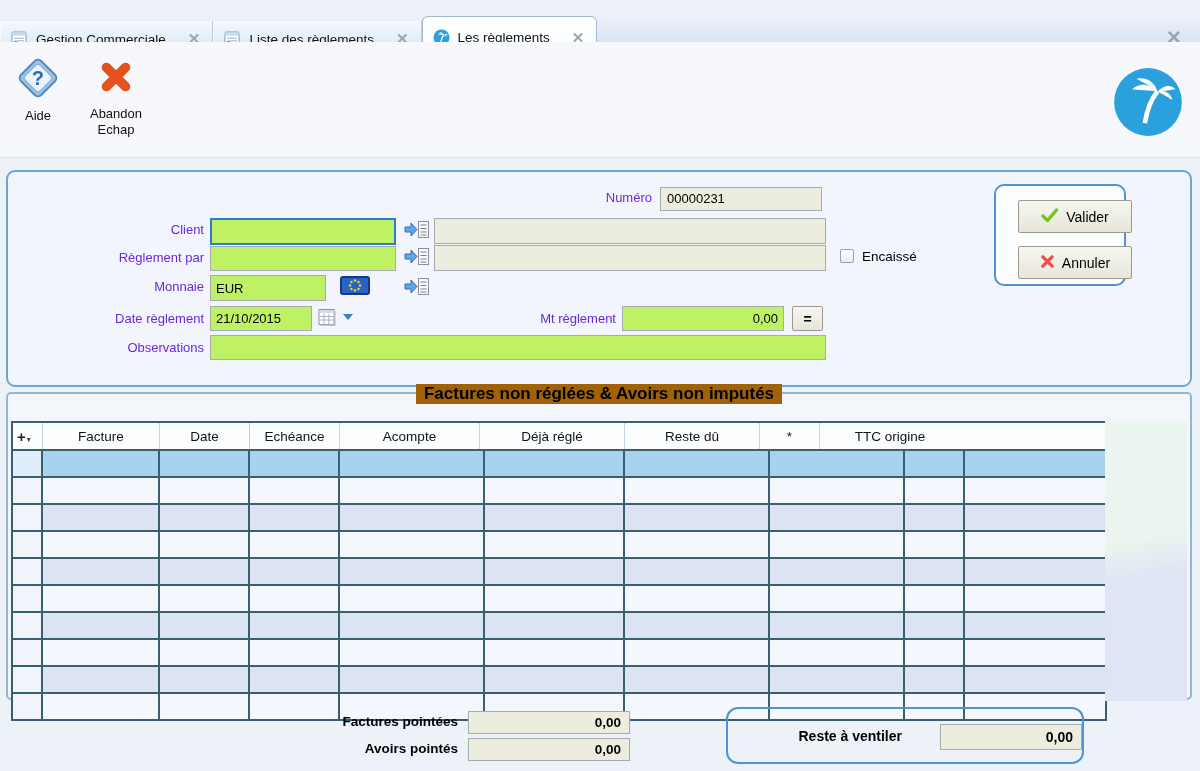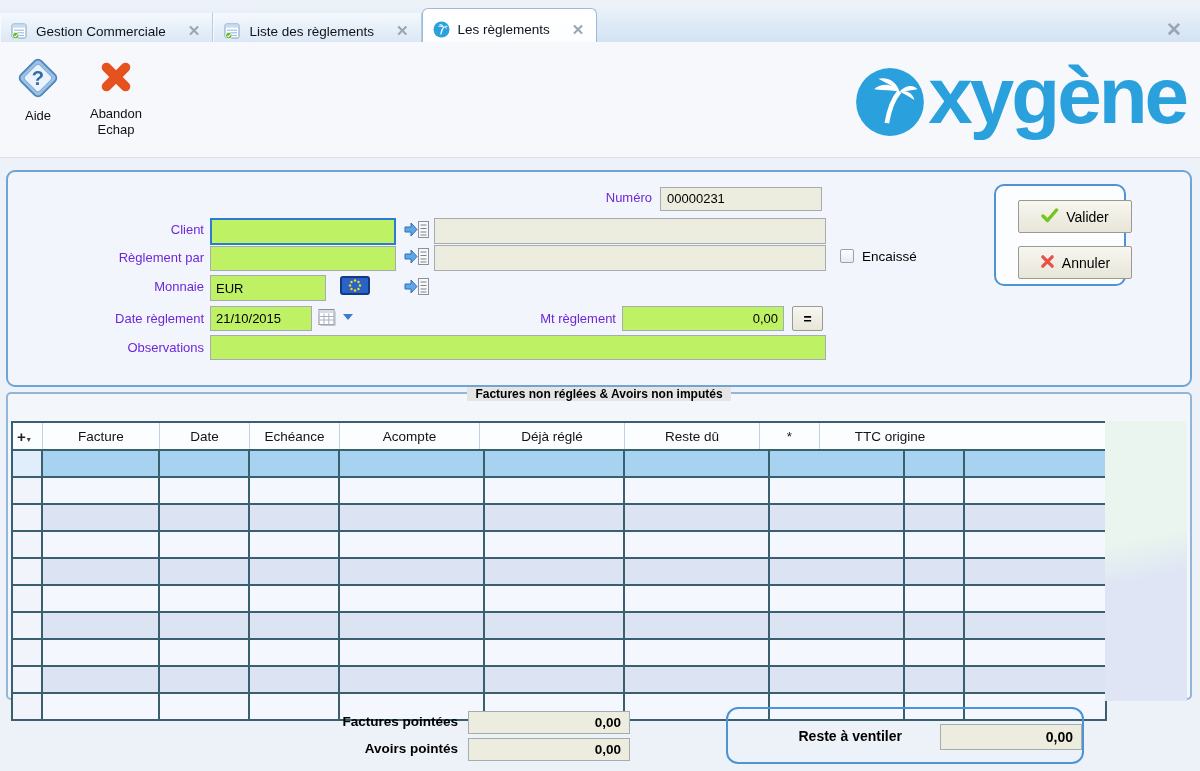--- a/index.html
+++ b/index.html
@@ -1,21 +1,21 @@
 <!DOCTYPE html>
 <html style="--brand-blue: #2AA0DC; --accent-border: #4E94D4; --selected-row: #A7D2F0; --row-alt: #DCE3F2; --row-light: #F4F7FD; --grid-line: #3A5F6E; --readonly-bg: #EDEDDF; --valid-green: #6FC221; --cancel-red: #E6521D;"><head>
 <meta charset="utf-8">
 <style>
   html,body{margin:0;padding:0;}
   body{width:1200px;height:771px;position:relative;overflow:hidden;
        font-family:"Liberation Sans",sans-serif;background:#EDF1F8;color:#000;}
   .page{position:absolute;inset:0;}
 
   
-  .tabbar{position:absolute;left:0;top:8px;width:1200px;height:42px;
+  .tabbar{position:absolute;left:0;top:16px;width:1200px;height:42px;
           background:linear-gradient(#EAF1FA,#CEDFF1);display:flex;align-items:flex-end;
           border-bottom:1px solid #C2D2E4;box-sizing:border-box;}
   .tab{height:36px;display:flex;align-items:center;gap:8px;padding:0 12px 0 10px;
        background:linear-gradient(#F4F9FD,#D5E3F3);border-right:1px solid #B9CBDF;
        border-left:1px solid #F6FAFE;cursor:default;}
   .tab .tablabel{font-size:13.5px;color:#101418;white-space:nowrap;}
   .tab .tabclose{margin-left:14px;font-size:15px;font-weight:bold;color:#9AA6B4;}
   .tab.active{height:41px;background:linear-gradient(#FFFFFF,#FBFDFF);
        border:1px solid #9FB9D2;border-bottom:none;border-radius:6px 6px 0 0;margin-bottom:-1px;}
   .tabbar-spacer{flex:1;}
@@ -53,21 +53,21 @@
              border:2px solid #4E94D4;border-radius:10px;background:#FCFDFF;}
   .caret-down{width:0;height:0;border-left:5px solid transparent;border-right:5px solid transparent;
               border-top:6px solid #3C7CC8;}
   .checkbox{width:14px;height:14px;background:linear-gradient(#FBFCFD,#E9EDF1);
             border:1px solid #98A2AC;border-radius:2px;box-sizing:border-box;}
 
   
   .fieldset{position:absolute;left:6px;top:392px;width:1186px;height:308px;box-sizing:border-box;
             border:2px solid #92B6DA;border-radius:5px;background:#F3F6FB;}
   .legend{position:absolute;left:0;right:0;top:-10px;text-align:center;pointer-events:none;}
-  .legend span{display:inline-block;background:#e5e5e5;padding:0 8px;font-size:12px;font-weight:bold;}
+  .legend span{display:inline-block;background:#a16207;padding:0 8px;font-size:17px;font-weight:bold;}
   .tbl{position:absolute;left:3px;top:27px;border:2px solid var(--grid-line,#3A5F6E);box-sizing:content-box;}
   .thead{display:flex;height:26px;background:#FCFDFF;border-bottom:2px solid var(--grid-line,#3A5F6E);}
   .th{box-sizing:border-box;border-right:1px solid #C2D2E2;display:flex;align-items:center;
       justify-content:center;font-size:13.5px;color:#101418;}
   .th:last-child{border-right:none;}
   .th.first{justify-content:flex-start;padding-left:4px;gap:1px;}
   .plusglyph{font-size:15px;font-weight:bold;color:#222;line-height:15px;}
   .tinycaret{font-size:8px;color:#444;transform:translateY(3px);}
   .tr{display:flex;height:25px;border-bottom:2px solid var(--grid-line,#3A5F6E);}
   .tr:last-child{border-bottom:none;}
@@ -172,21 +172,20 @@
       <span class="logocircle">
         <svg viewBox="0 0 34 34" width="72" height="72">
             <circle cx="17" cy="17" r="16" fill="#2AA0DC"></circle>
             <path d="M15.5 27 C16.5 21 18 16 21.5 12" stroke="#fff" stroke-width="2.2" fill="none"></path>
             <path d="M21.5 12 C18 8 12.5 8 9.5 11 C14 11.5 18 11.5 21.5 12 Z" fill="#fff"></path>
             <path d="M21.5 12 C20 7 15.5 5 11.5 6 C15.5 8 19 10 21.5 12 Z" fill="#fff"></path>
             <path d="M21.5 12 C25 8.5 28.5 9 30 11 C27 11.5 24 12 21.5 12 Z" fill="#fff"></path>
             <path d="M21.5 12 C25.5 11 28 13.5 28.5 16 C26 14.5 23.5 13 21.5 12 Z" fill="#fff"></path>
           </svg>
       </span>
-      <span class="logotext">xygène</span>
     </div>
   </div>
 
   <div class="formpanel">
     <div class="fp flabel" style="left:440px;top:18px;width:204px;">Numéro</div>
     <div class="fp ro" style="left:652px;top:15px;width:162px;height:24px;">00000231</div>
 
     <div class="fp flabel" style="left:0;top:50px;width:196px;">Client</div>
     <input class="fp txt focusinput" style="left: 202px; top: 46px; width: 186px; height: 27px;" value="">
     <span class="fp" style="left:396px;top:48px;">

